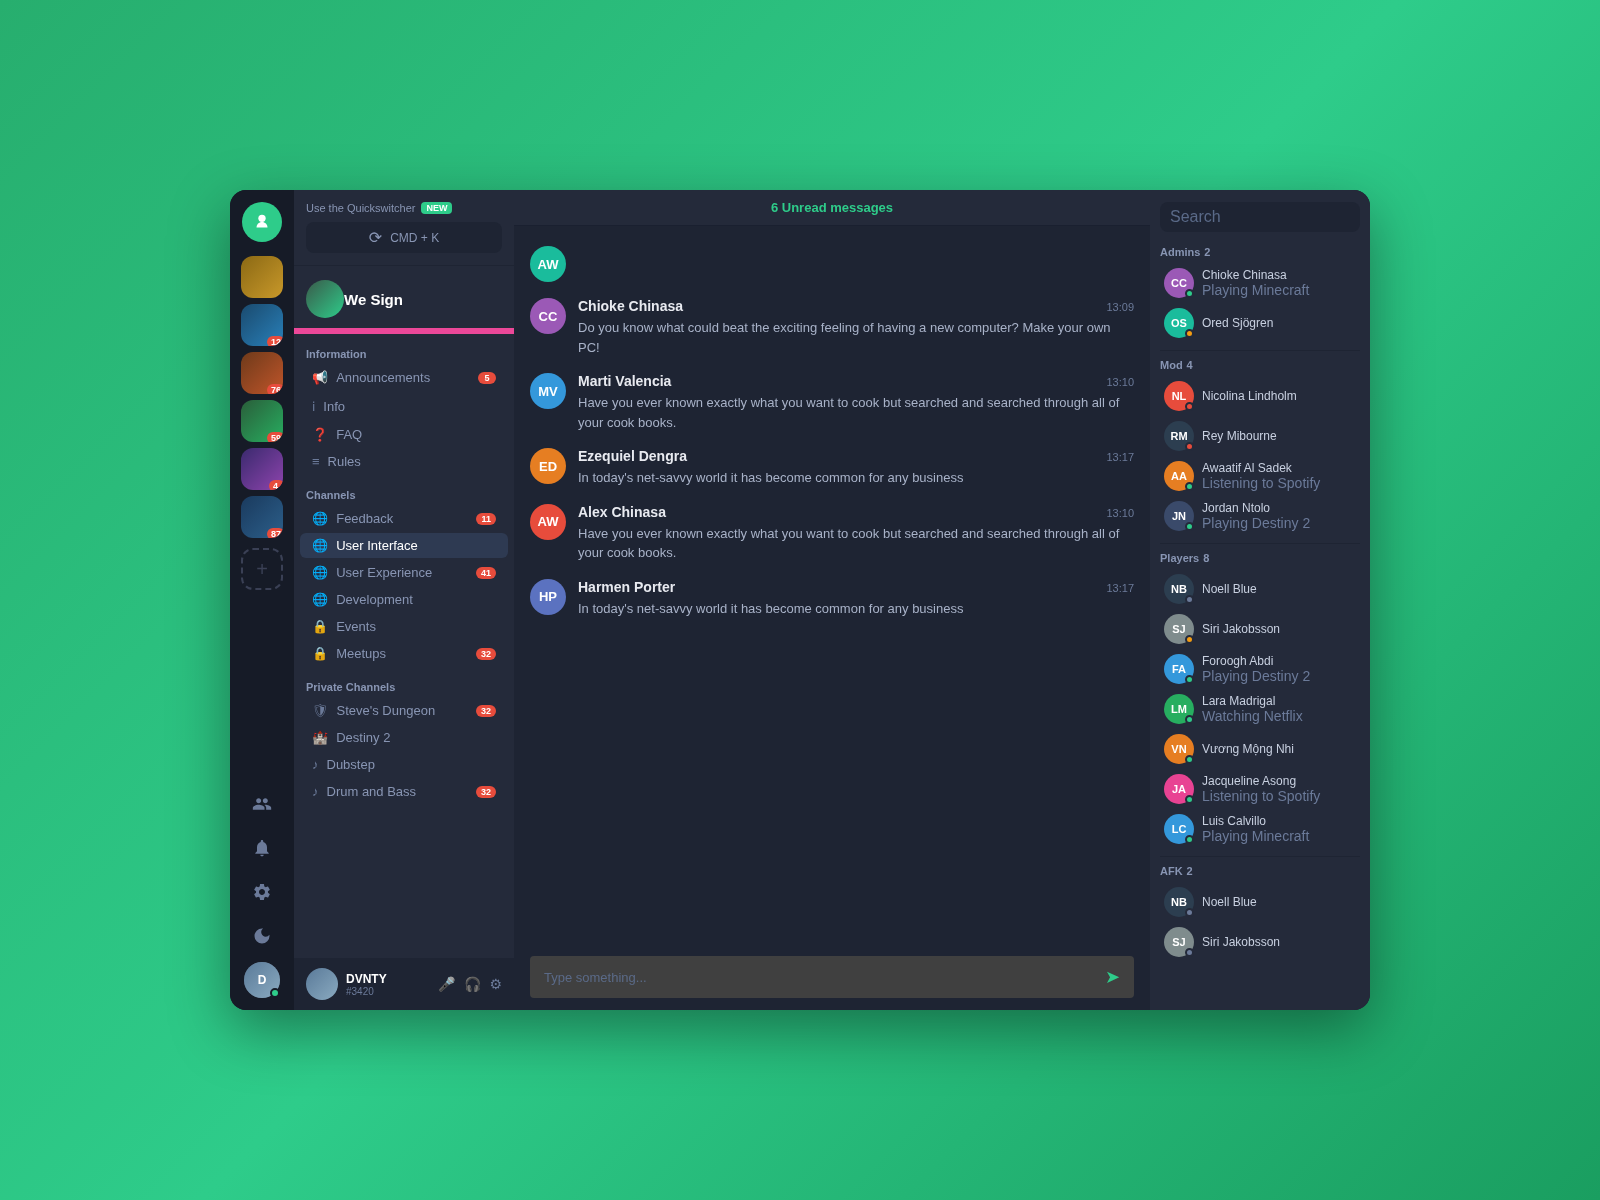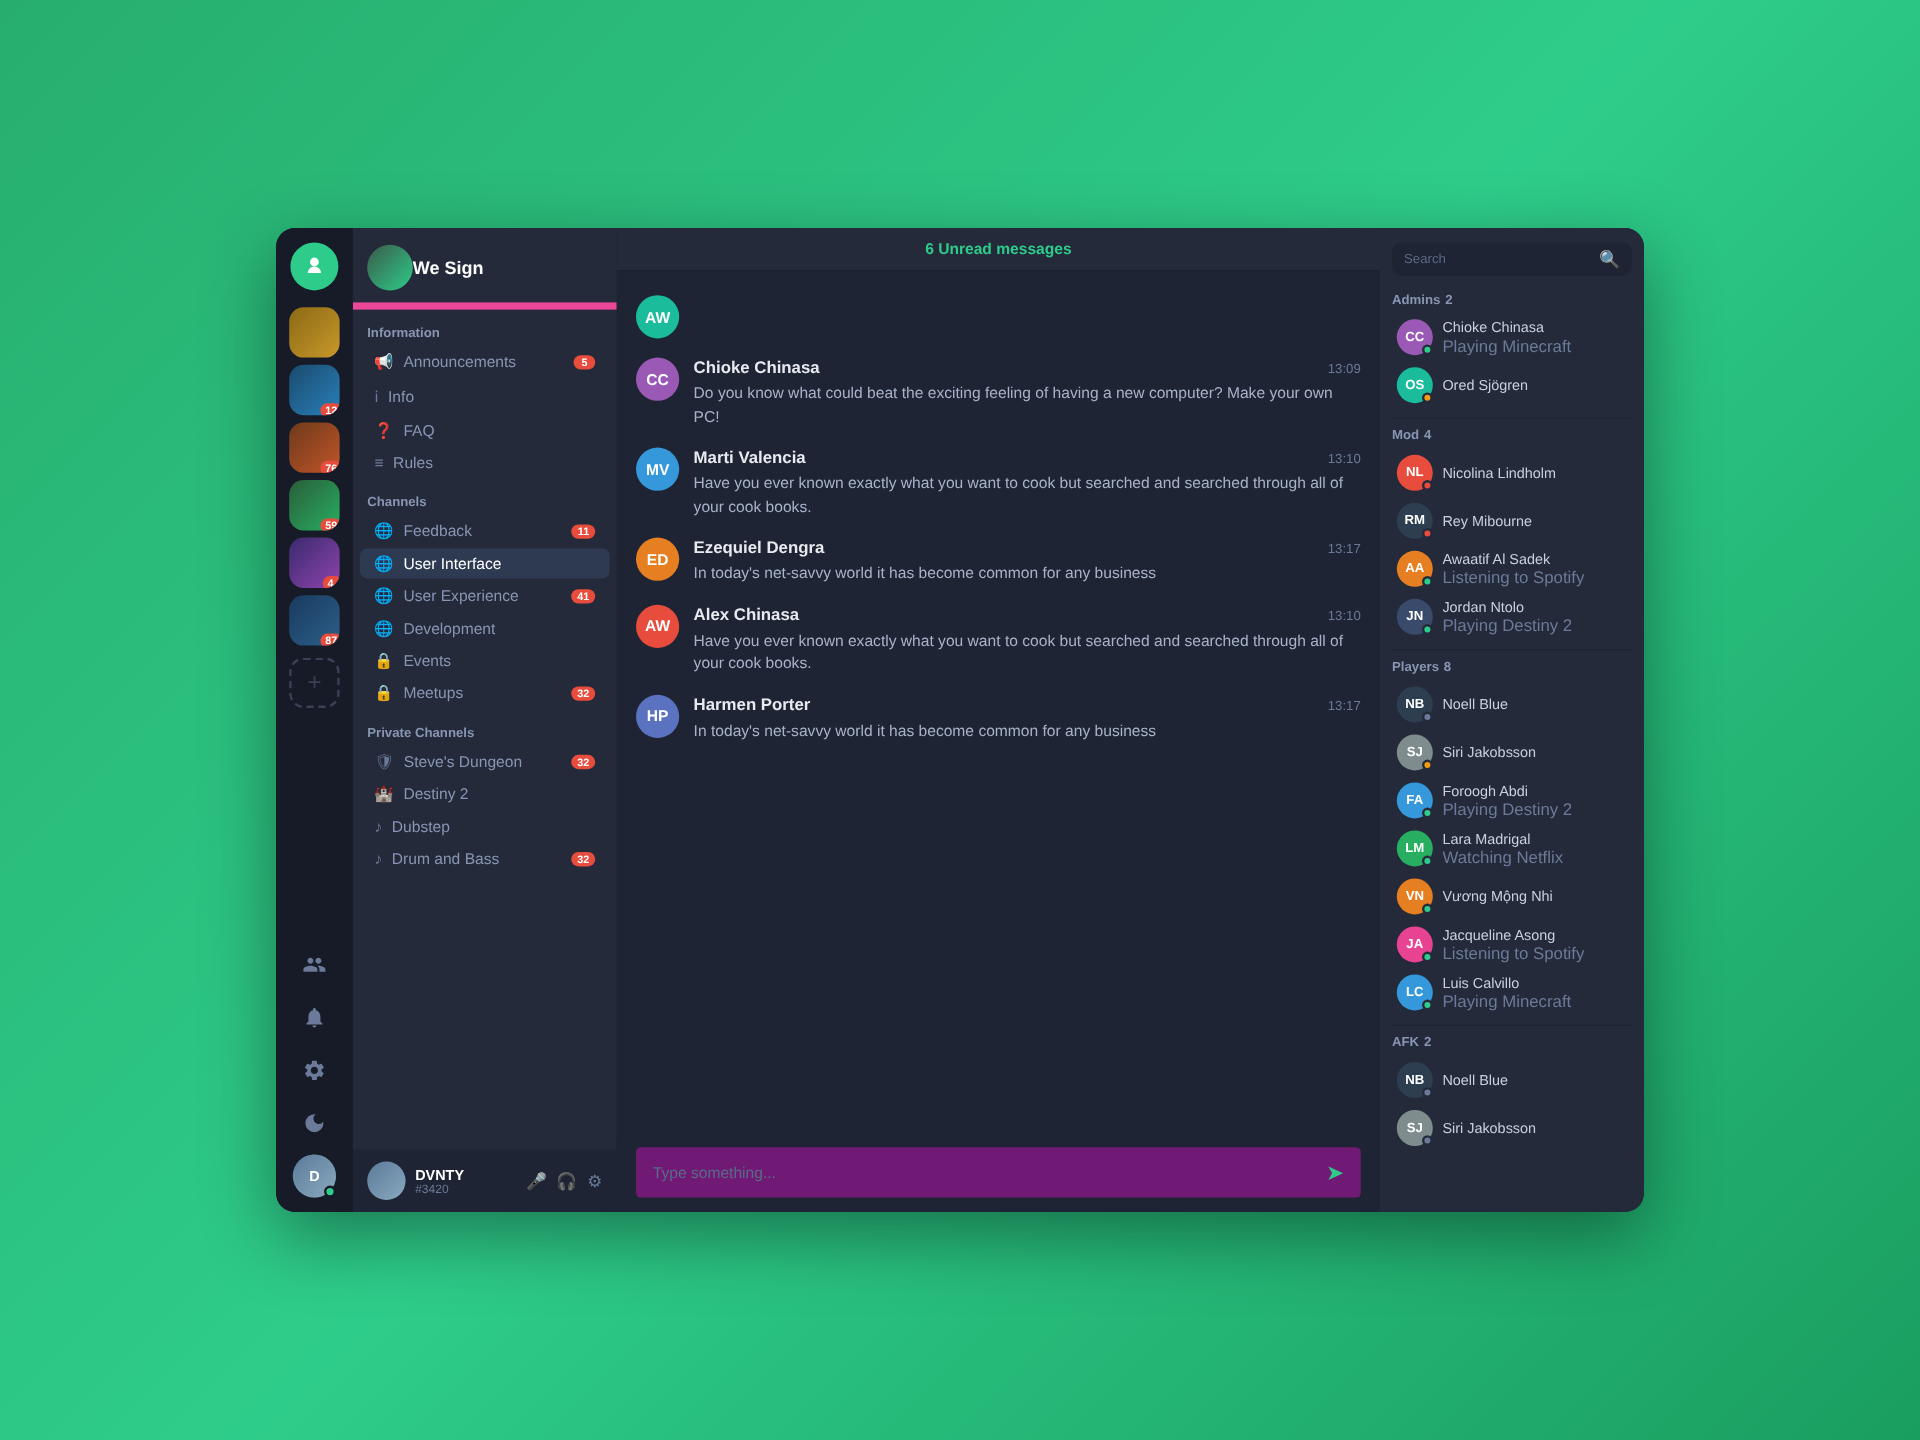--- a/index.html
+++ b/index.html
@@ -279,21 +279,21 @@
       content: '';
       position: absolute;
       inset: 0;
       background: linear-gradient(90deg, rgba(0,0,0,0.3) 0%, transparent 30%, transparent 70%, rgba(0,0,0,0.3) 100%);
     }
     .chat-input-area {
       padding: 12px 16px;
       background: #1e2433;
     }
     .chat-input-wrap {
-      background: #701a75;
+      background: #404040;
       border-radius: 4px;
       display: flex; align-items: center;
       padding: 10px 14px;
       gap: 10px;
     }
     .chat-input {
       flex: 1;
       background: transparent;
       border: none;
       outline: none;
@@ -319,21 +319,21 @@
       display: flex; align-items: center;
       padding: 6px 10px;
       gap: 6px;
       margin-bottom: 14px;
     }
     .search-input {
       background: transparent;
       border: none;
       outline: none;
       color: #a8b2c8;
-      font-size: 11px;
+      font-size: 16px;
       flex: 1;
     }
     .search-input::placeholder { color: #5a6a88; }
     .search-icon-btn { color: #2ecc8a; font-size: 14px; cursor: pointer; }
     .member-section-title {
       font-size: 11px;
       font-weight: 700;
       color: #8895b3;
       margin-bottom: 6px;
       margin-top: 4px;
@@ -440,20 +440,30 @@
           </svg>
       </div>
       <div class="rail-avatar">
         <div style="width:36px;height:36px;border-radius:50%;background:linear-gradient(135deg,#5a7a99,#8aaac0);display:flex;align-items:center;justify-content:center;font-size:12px;color:white;font-weight:600;">D</div>
         <div class="online-dot"></div>
       </div>
     </div>
   </div>
 
   <div class="sidebar">
+    <div class="quickswitcher">
+      <div class="qs-label">
+        <span>Use the Quickswitcher</span>
+        <span class="qs-new-badge">NEW</span>
+      </div>
+      <div class="qs-btn">
+        <span style="font-size:16px;">⟳</span>
+        <span>CMD + K</span>
+      </div>
+    </div>
 
     <div class="server-header">
       <div class="server-avatar"></div>
       <span class="server-name">We Sign</span>
     </div>
 
     <div class="section-header">Information</div>
     <div class="channel-item">
       <span class="channel-icon">📢</span>
       <span class="channel-name">Announcements</span>

